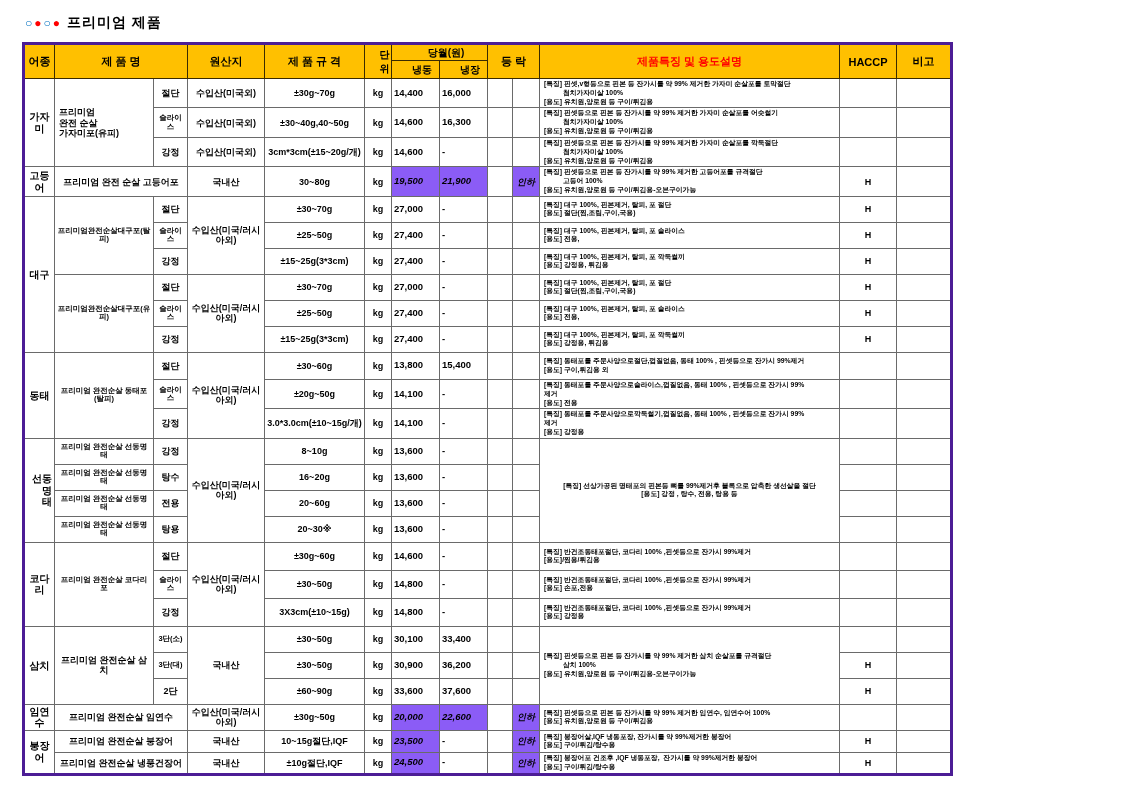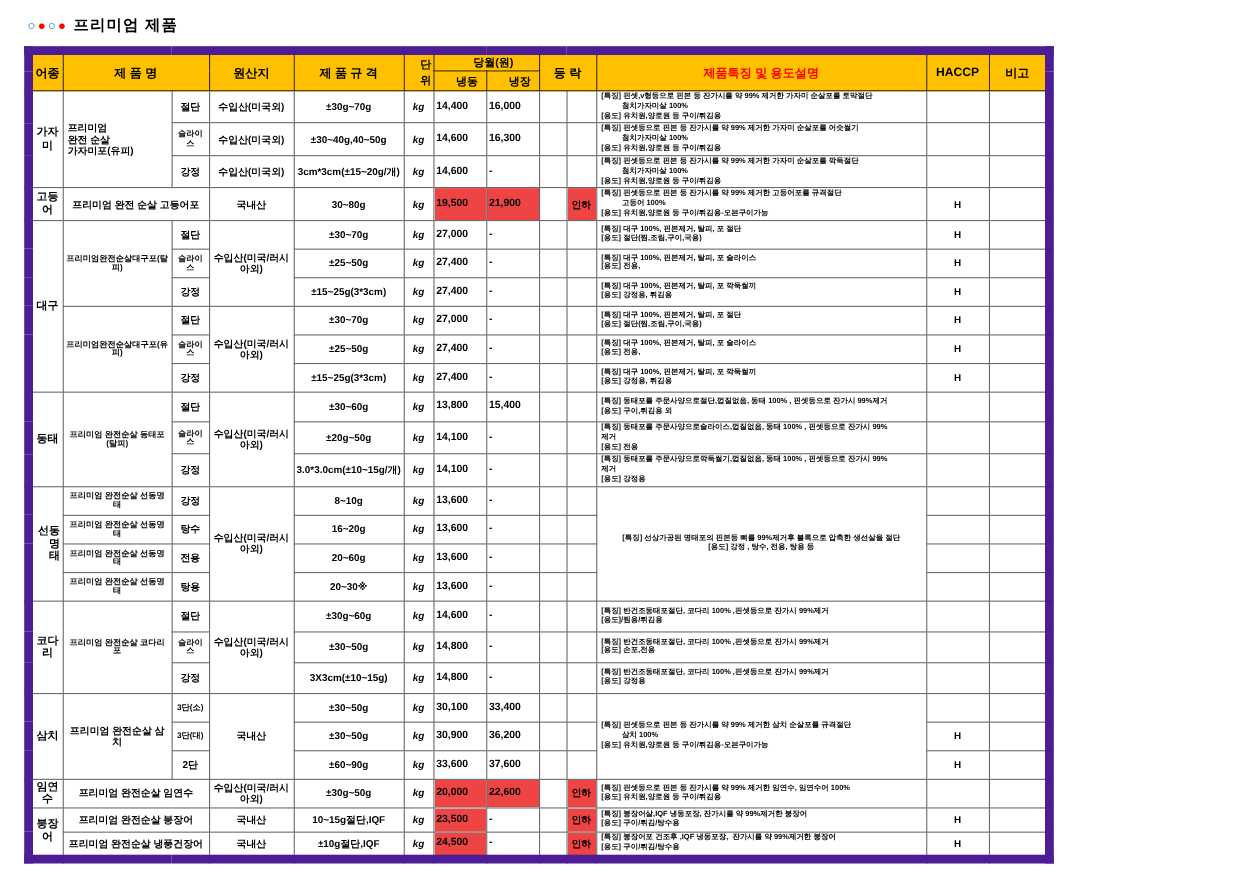--- a/index.html
+++ b/index.html
@@ -6,45 +6,45 @@
   body{
     width:1122px;height:794px;background:#ffffff;position:relative;
     font-family:"Liberation Sans","DejaVu Sans",sans-serif;color:#000;
   }
   .title{position:absolute;left:25px;top:14px;font-size:14px;font-weight:bold;letter-spacing:1px;}
   .bullet{font-size:12px;margin-right:1px;}
   .b-blue{color:#0070C0;}
   .b-red{color:#FF0000;}
   table{
     position:absolute;left:22px;top:42px;width:928px;
-    border-collapse:collapse;table-layout:fixed;border:8px solid #4c1d95;
+    border-collapse:collapse;table-layout:fixed;border:3px solid #4c1d95;
   }
   th{
     background:#FFC000;border:1px solid #3a2b00;font-size:11px;font-weight:bold;
     padding:0;text-align:center;vertical-align:middle;
   }
   th.sub-h{font-size:10px;padding-left:13px;}
   th.red-h{color:#FF0000;}
   td{
     border:1px solid #6a6a6a;font-size:9px;font-weight:bold;text-align:center;
     vertical-align:middle;padding:0 2px;overflow:hidden;line-height:1.15;
   }
   tr.sec>td{border-top:1.5px solid #000;}
   .pre{white-space:pre-wrap;text-align:right;}
   .left{text-align:left;padding-left:4px;}
   .sm{font-size:7.5px;}
   .species{font-size:10px;margin-left:26px;}
   .price{text-align:left;padding-right:7px;font-size:9.5px;}
-  .hl{background:#ef4444;}
+  .hl{background:#8b5cf6;font-style:italic;}
   .feat{
     font-size:6.8px;text-align:left;white-space:pre-wrap;line-height:1.3;
     padding:1px 4px;vertical-align:middle;
   }
   .feat-c{text-align:center;}
-  .unit{font-size:9px;font-style:italic;}
+  .unit{font-size:9px;}
 </style>
 </head>
 <body>
 
 <div class="title"><span class="bullet b-blue">○</span><span class="bullet b-red">●</span><span class="bullet b-blue">○</span><span class="bullet b-red">●</span> <span>프리미엄 제품</span></div>
 
 <table>
 <colgroup>
   <col style="width:31px">
       <col style="width:99px">

